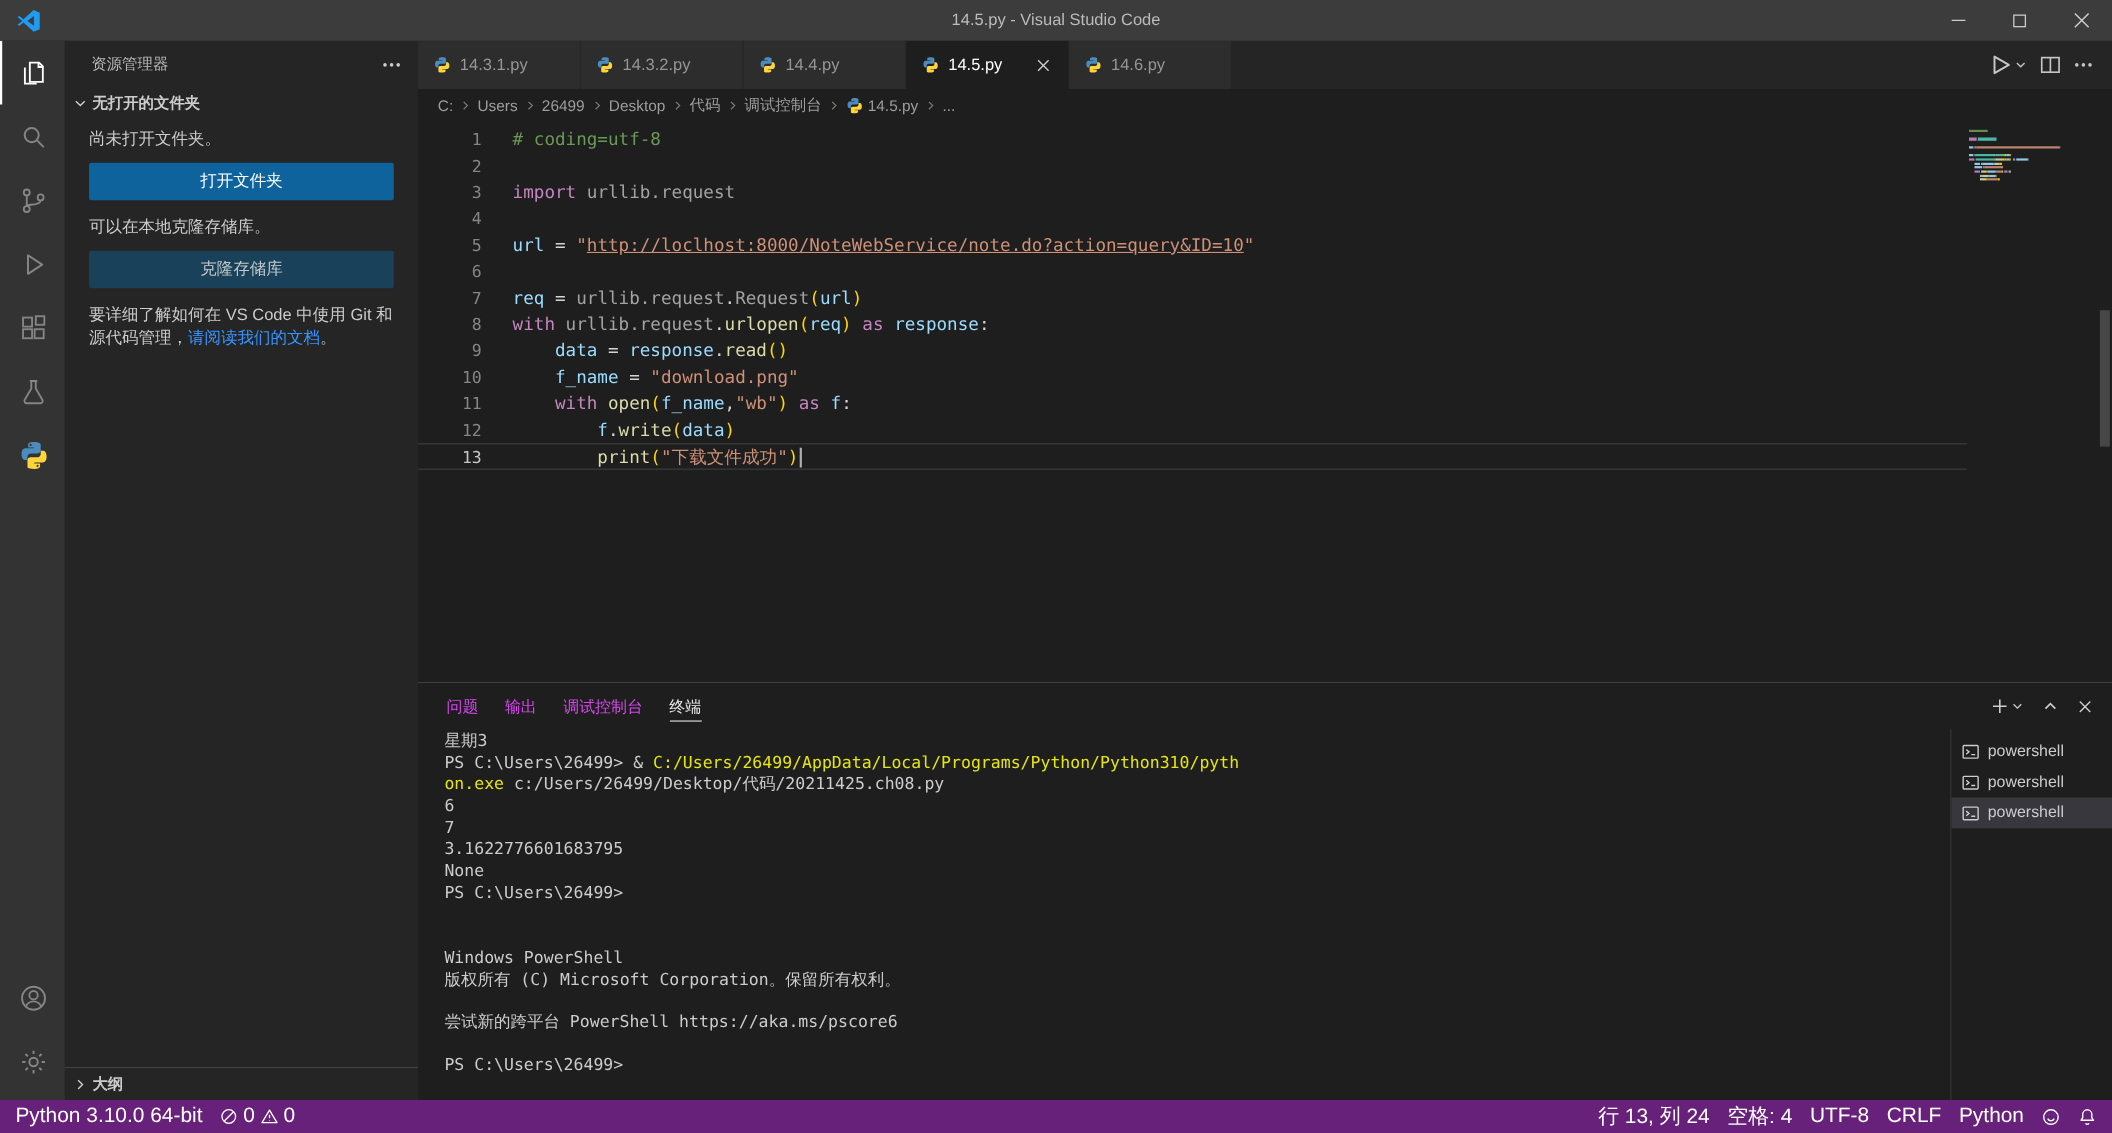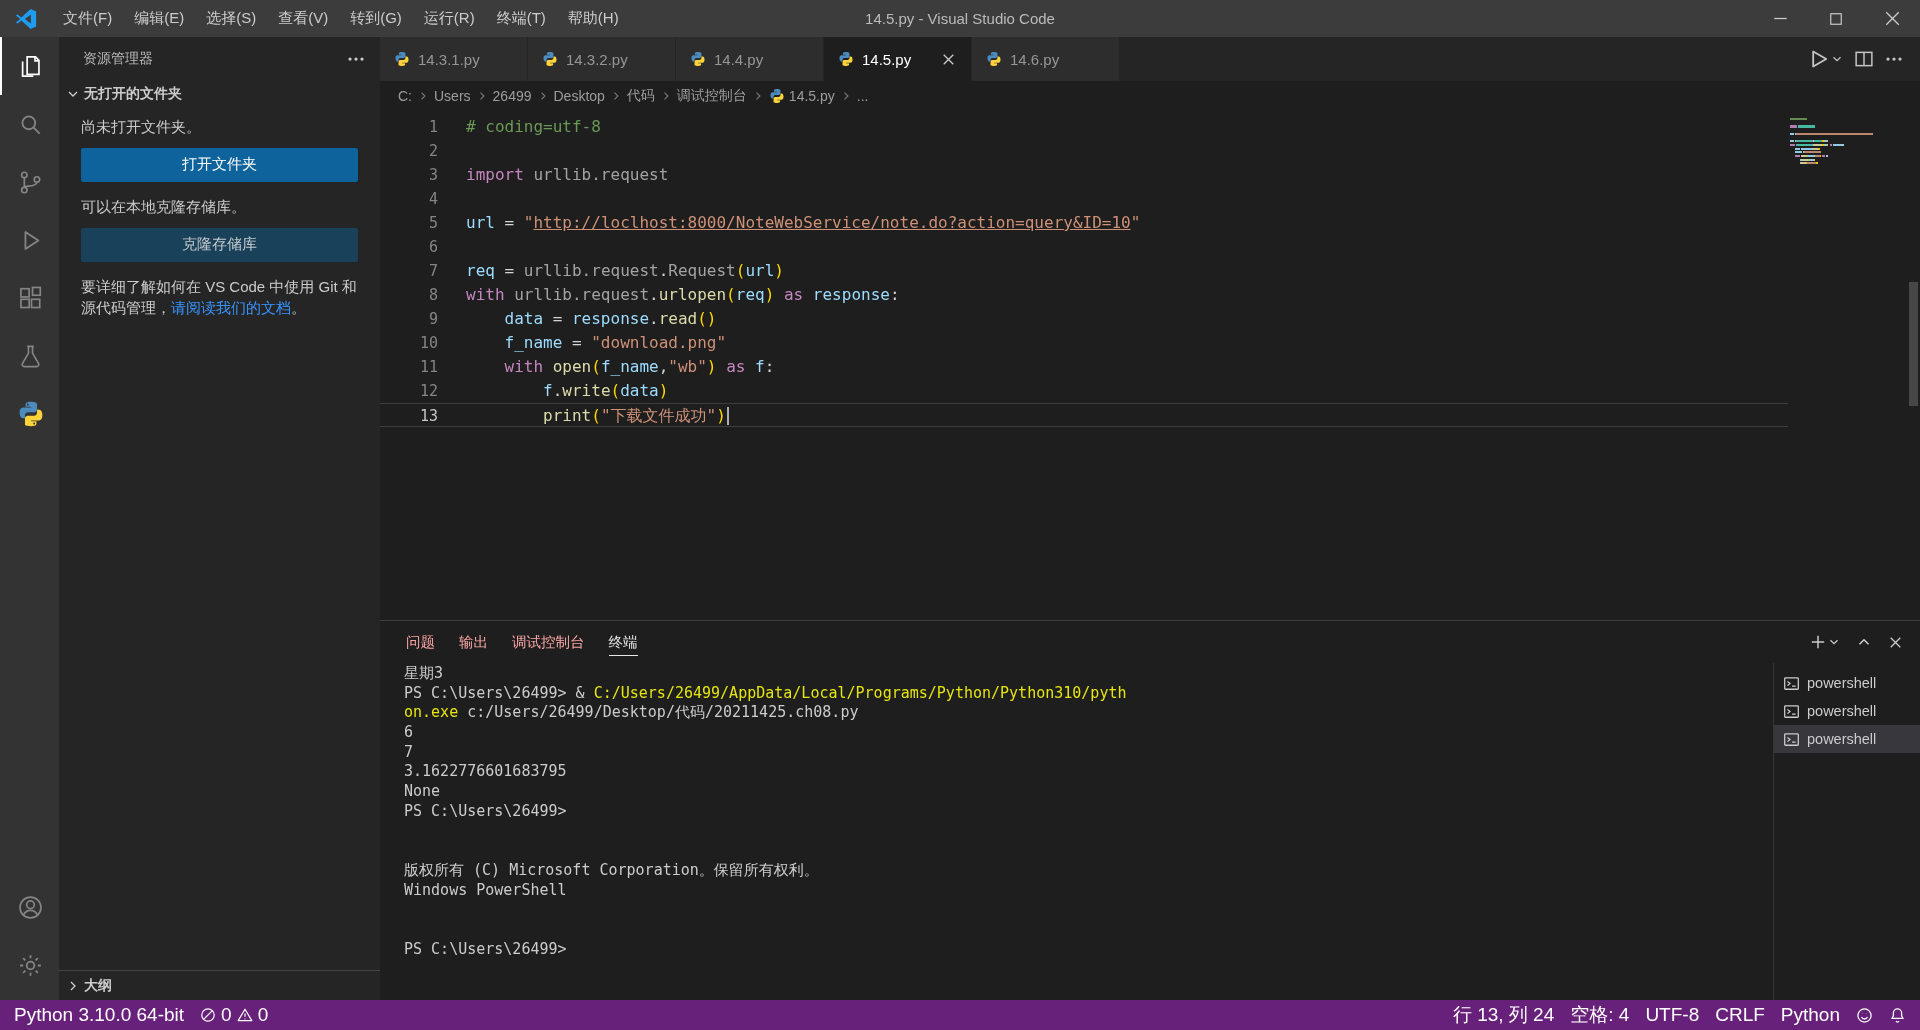--- a/index.html
+++ b/index.html
@@ -74,21 +74,21 @@
   .minimap { position:absolute; top:8px; right:18px; width:112px; }
   .mm-line { height:2.2px; margin-bottom:1.5px; display:flex; }
   .mm-tok { height:2.2px; display:inline-block; opacity:.9; }
   .scroll-thumb { position:absolute; right:2px; top:172px; width:9px; height:124px; background:rgba(160,160,160,0.32); }
 
   
   .panel { height:380px; background:#1e1e1e; border-top:1px solid rgba(128,128,128,0.35);
     display:flex; flex-direction:column; flex:0 0 auto; }
   .panel-header { height:42px; display:flex; align-items:center; padding:0 16px 0 14px; flex:0 0 auto; }
   .panel-tabs { display:flex; height:100%; }
-  .panel-tab { padding:0 12px; display:flex; align-items:center; color:#fca5a5; font-size:14.5px; position:relative; cursor:pointer; }
+  .panel-tab { padding:0 12px; display:flex; align-items:center; color:#d946ef; font-size:14.5px; position:relative; cursor:pointer; }
   .panel-tab.active { color:#e7e7e7; }
   .panel-tab.active::after { content:''; position:absolute; left:12px; right:12px; bottom:7px; height:1.5px; background:#e7e7e7; }
   .panel-actions { margin-left:auto; display:flex; align-items:center; gap:14px; color:#cccccc; }
   .panel-actions .grp { display:flex; align-items:center; gap:0px; }
 
   .panel-content { flex:1; display:flex; min-height:0; }
   .terminal { flex:1; padding:1px 0 0 24px; overflow:hidden;
     font-family:"DejaVu Sans Mono","Liberation Mono",monospace; font-size:15px; color:#cccccc; }
   .term-line { height:19.7px; line-height:19.7px; white-space:pre; }
   .t-plain { color:#cccccc; }
@@ -110,30 +110,20 @@
 <body>
 
 <div class="window">
 
   <div class="titlebar">
     <span class="logo">
         <svg width="22" height="22" viewBox="0 0 100 100">
           <path fill="#1F9CF0" fill-rule="evenodd" d="M71 5 29 43 12 30 4 34l20 16L4 66l8 4 17-13 42 38 25-11V16L71 5Zm1 25v40L45 50Z"></path>
         </svg>
       </span>
-    <div class="menus" id="menus">
-        <div class="menu-item">文件(F)</div>
-        <div class="menu-item">编辑(E)</div>
-        <div class="menu-item">选择(S)</div>
-        <div class="menu-item">查看(V)</div>
-        <div class="menu-item">转到(G)</div>
-        <div class="menu-item">运行(R)</div>
-        <div class="menu-item">终端(T)</div>
-        <div class="menu-item">帮助(H)</div>
-      </div>
     <div class="tb-title">14.5.py - Visual Studio Code</div>
     <div class="win-controls">
       <span class="win-btn">
           <svg width="15" height="15" viewBox="0 0 12 12" fill="none" stroke="currentColor" stroke-width="1">
             <path d="M1 6h10"></path>
           </svg>
         </span>
       <span class="win-btn">
           <svg width="14" height="14" viewBox="0 0 12 12" fill="none" stroke="currentColor" stroke-width="1">
             <rect x="1.5" y="1.5" width="9" height="9"></rect>
@@ -573,23 +563,24 @@
               <div class="term-line"><span class="t-plain">星期3</span></div>
               <div class="term-line"><span class="t-plain">PS C:\Users\26499&gt; &amp; </span><span class="t-cmd">C:/Users/26499/AppData/Local/Programs/Python/Python310/pyth</span></div>
               <div class="term-line"><span class="t-cmd">on.exe</span><span class="t-plain"> c:/Users/26499/Desktop/代码/20211425.ch08.py</span></div>
               <div class="term-line"><span class="t-plain">6</span></div>
               <div class="term-line"><span class="t-plain">7</span></div>
               <div class="term-line"><span class="t-plain">3.1622776601683795</span></div>
               <div class="term-line"><span class="t-plain">None</span></div>
               <div class="term-line"><span class="t-plain">PS C:\Users\26499&gt;</span></div>
               <div class="term-line"></div>
               <div class="term-line"></div>
+              <div class="term-line"><span class="t-plain">Windows PowerShell</span></div>
               <div class="term-line"><span class="t-plain">版权所有 (C) Microsoft Corporation。保留所有权利。</span></div>
-              <div class="term-line"><span class="t-plain">Windows PowerShell</span></div>
               <div class="term-line"></div>
+              <div class="term-line"><span class="t-plain">尝试新的跨平台 PowerShell https://aka.ms/pscore6</span></div>
               <div class="term-line"></div>
               <div class="term-line"><span class="t-plain">PS C:\Users\26499&gt;</span></div>
             </div>
           <div class="terminal-list" id="terminal-list">
               <div class="term-item">
                 <span class="icon">
                   <svg width="17" height="17" viewBox="0 0 16 16" fill="none" stroke="currentColor" stroke-width="1.2">
                     <rect x="1.6" y="2.6" width="12.8" height="10.8" rx="0.8"></rect>
                     <path d="m4.2 6 2.4 2-2.4 2M8.5 10.4h3.4"></path>
                   </svg>

